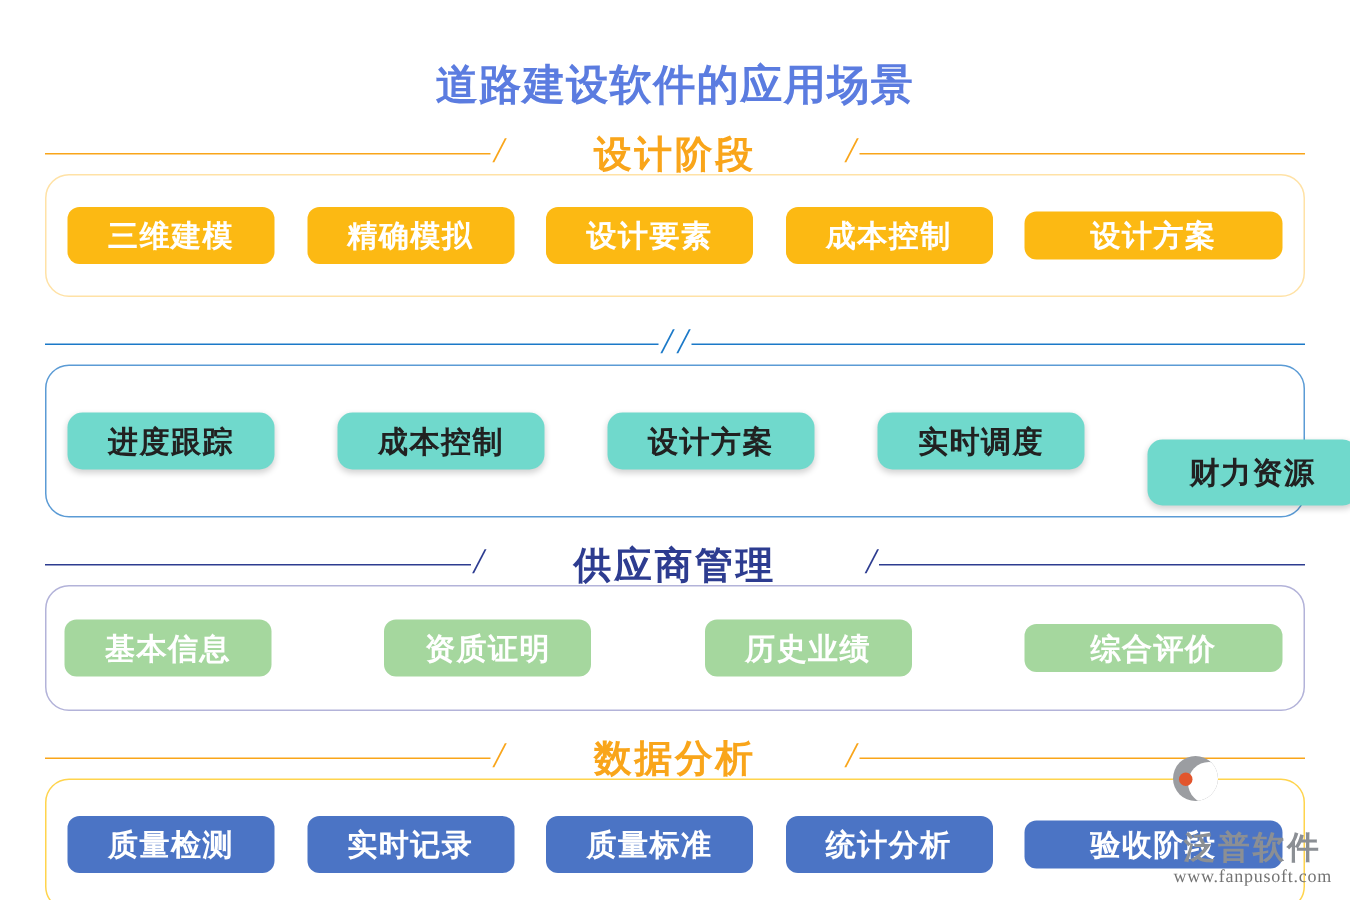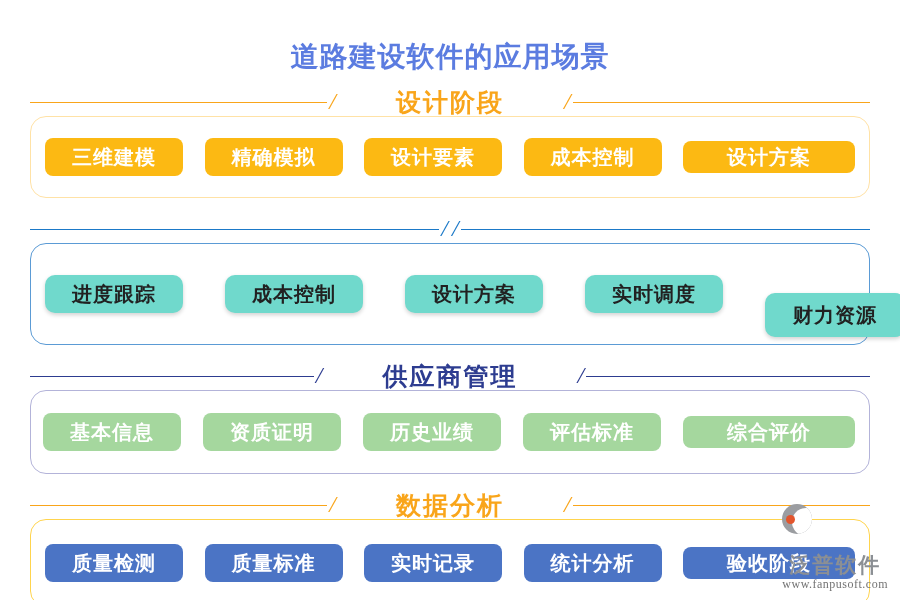--- a/index.html
+++ b/index.html
@@ -142,37 +142,36 @@
         <span class="h-line"></span>
         <span class="h-slash">/</span>
         <span class="h-title">供应商管理</span>
         <span class="h-slash">/</span>
         <span class="h-line"></span>
       </div>
       <div class="section-box">
         <button class="scenario-btn">基本信息</button>
         <button class="scenario-btn">资质证明</button>
         <button class="scenario-btn">历史业绩</button>
-        <button class="scenario-btn">评估标准</button>
         <button class="scenario-btn btn-wide">综合评价</button>
       </div>
     </div>
 
     <div class="section section-acceptance" style="--accent: #f9a51a; --box-border: #ffd44d; --btn-bg: #4b74c5; --btn-fg: #ffffff;">
       <div class="section-header">
         <span class="h-line"></span>
         <span class="h-slash">/</span>
         <span class="h-title">数据分析</span>
         <span class="h-slash">/</span>
         <span class="h-line"></span>
       </div>
       <div class="section-box">
         <button class="scenario-btn">质量检测</button>
+        <button class="scenario-btn">实时记录</button>
         <button class="scenario-btn">质量标准</button>
-        <button class="scenario-btn">实时记录</button>
         <button class="scenario-btn">统计分析</button>
         <button class="scenario-btn btn-wide">验收阶段</button>
       </div>
     </div>
 
   </div>
 
   <div class="brand">
     <span class="logo-icon">
       <span class="logo-cut"></span>

